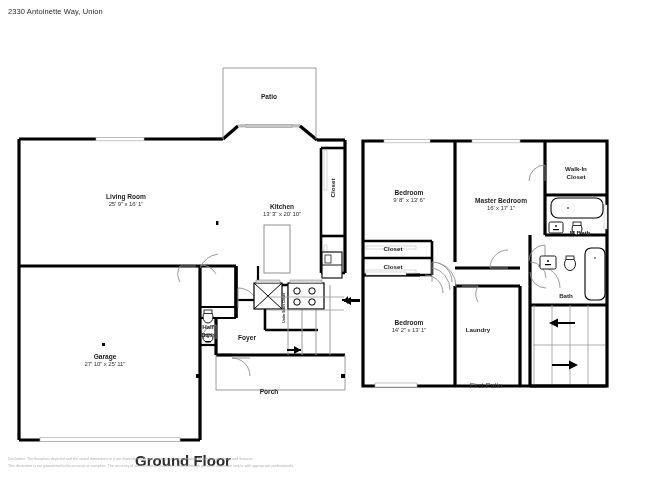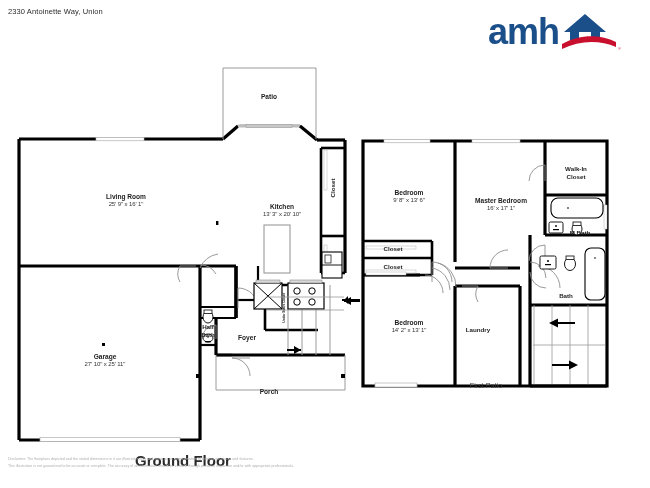--- a/index.html
+++ b/index.html
@@ -98,33 +98,20 @@
   }
   #disclaimer p { margin: 0; }
 </style>
 </head>
 <body>
 
 <div id="page">
 
   <div id="address-title">2330 Antoinette Way, Union</div>
 
-  <div id="logo">
-    <svg viewBox="0 0 152 46" xmlns="http://www.w3.org/2000/svg">
-
-      <text x="0" y="36" font-family="Liberation Sans, sans-serif" font-size="36" font-weight="bold" fill="#1b4f8a" letter-spacing="-1">amh</text>
-
-      <g>
-        <path d="M76 24 L97 6 L118 24 L112 24 L112 32 L103 32 L103 24 L91 24 L91 32 L82 32 L82 24 Z" fill="#1b4f8a"></path>
-      </g>
-
-      <path d="M74 36 C92 26, 112 26, 128 34 L128 39 C112 32, 92 32, 74 41 Z" fill="#c8102e"></path>
-      <text x="130" y="42" font-family="Liberation Sans, sans-serif" font-size="4" fill="#c8102e">®</text>
-    </svg>
-  </div>
 
   <svg id="plan" viewBox="0 0 650 488" xmlns="http://www.w3.org/2000/svg">
 
     <g fill="none" stroke="#000" stroke-width="3.2">
 
       <path d="M19 139 L19 264 L19 440 L200 440 L200 318 L216 318 L216 355 L230 355 L230 387 L345 387 L345 273 L345 139 L281 139" stroke="none"></path>
 
       <path d="M19 139 L19 266"></path>
       <path d="M19 139 L200 139"></path>
       <path d="M200 139 L223 139"></path>

